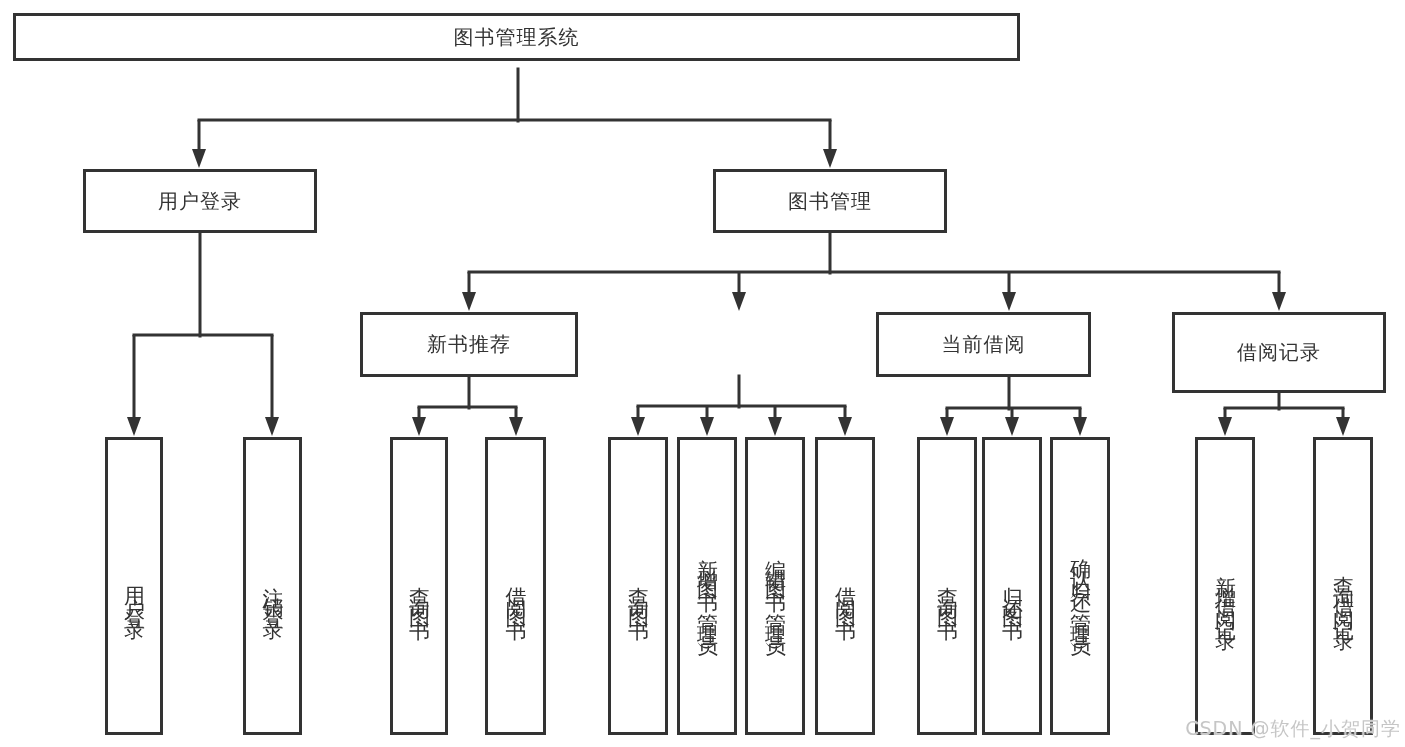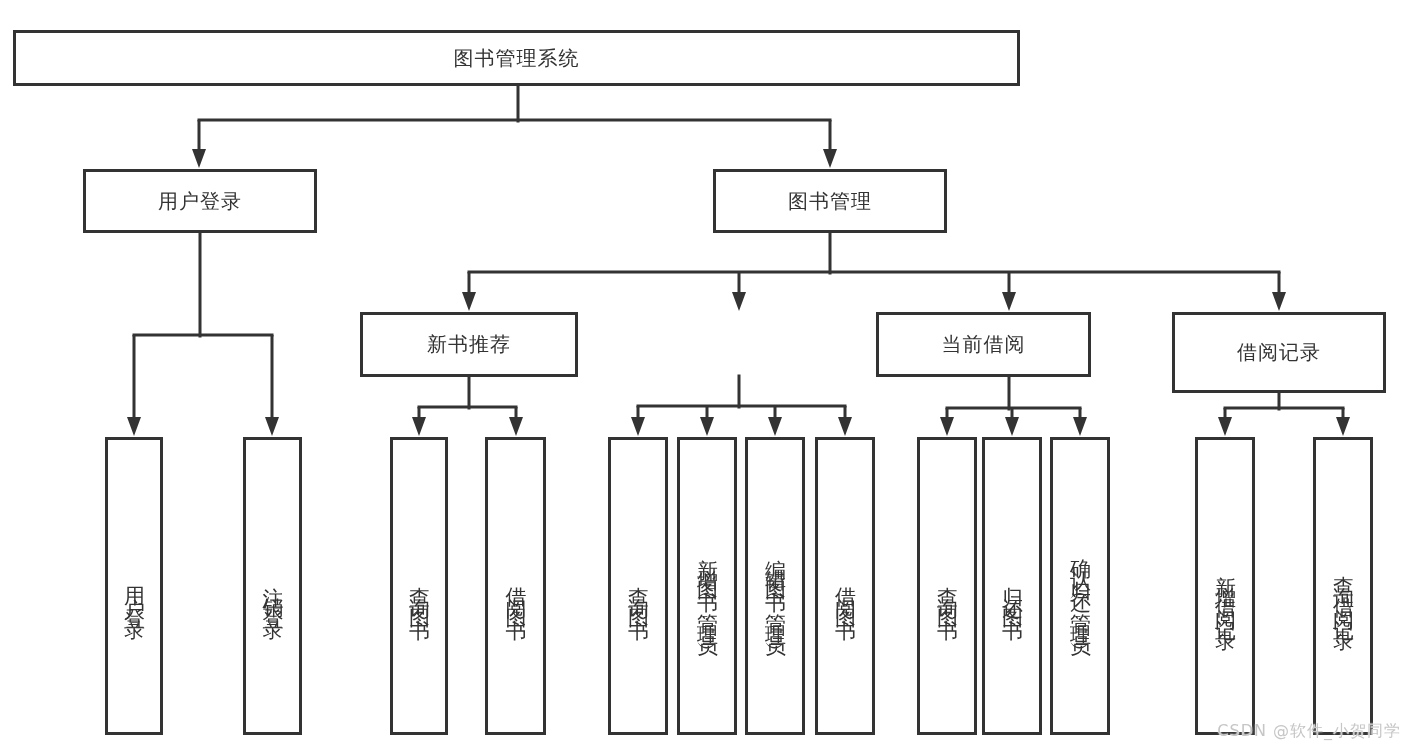--- a/index.html
+++ b/index.html
@@ -36,21 +36,21 @@
     letter-spacing: 11px;
     padding-top: 11px; 
     color: #333333;
     line-height: 1;
     white-space: nowrap;
   }
   #watermark {
     position: absolute;
     right: 4px;
     bottom: 5px;
-    font-size: 16px;
+    font-size: 19px;
     color: #c6c6c6;
     text-shadow: 0 0 2px #ffffff, 0 0 1px #ffffff;
     z-index: 5;
     letter-spacing: 1px;
   }
 </style>
 </head>
 <body>
 
 <div id="scene">
@@ -90,21 +90,21 @@
              M700,417 L714,417 L707,436 Z
              M768,417 L782,417 L775,436 Z
              M838,417 L852,417 L845,436 Z
              M940,417 L954,417 L947,436 Z
              M1005,417 L1019,417 L1012,436 Z
              M1073,417 L1087,417 L1080,436 Z
              M1218,417 L1232,417 L1225,436 Z
              M1336,417 L1350,417 L1343,436 Z" fill="#333333" stroke="none"></path>
   </svg>
 
-  <div class="node hnode" style="left:13px; top:30px; width:1007px; height:56px;">
+  <div class="node hnode" style="left:13px; top:13px; width:1007px; height:48px;">
     <span>图书管理系统</span>
   </div>
 
   <div class="node hnode" style="left:83px; top:169px; width:234px; height:64px;">
     <span>用户登录</span>
   </div>
   <div class="node hnode" style="left:360px; top:312px; width:218px; height:65px;">
     <span>新书推荐</span>
   </div>
 

